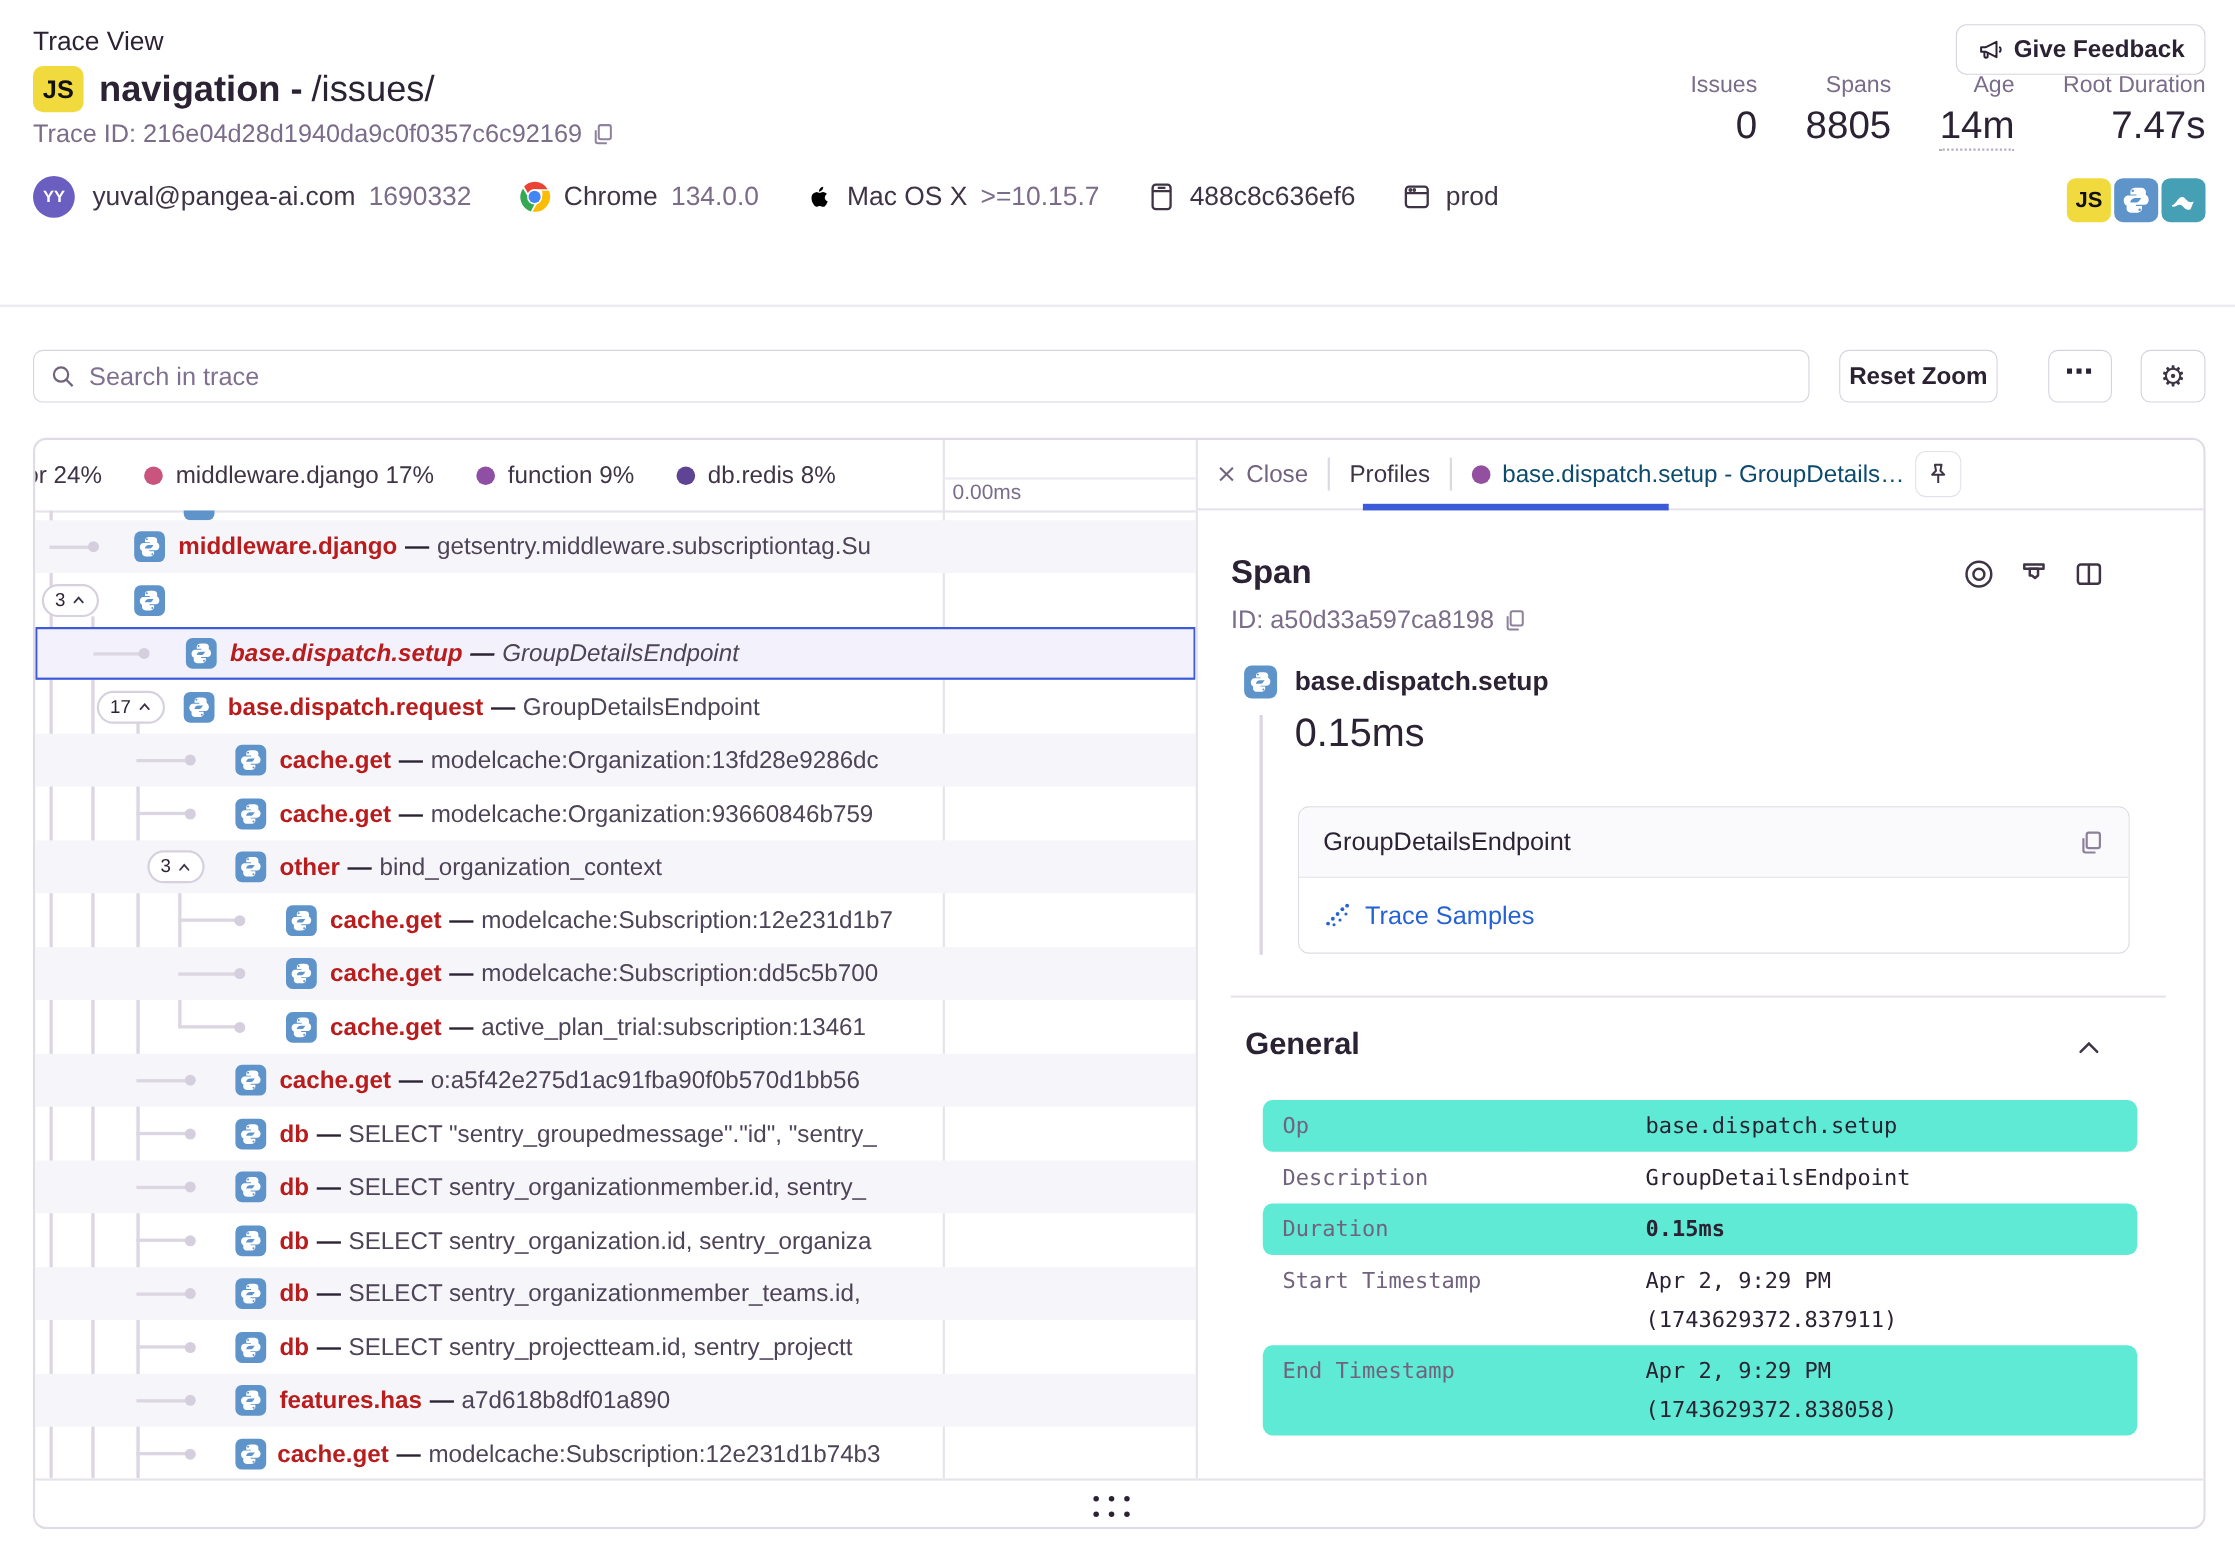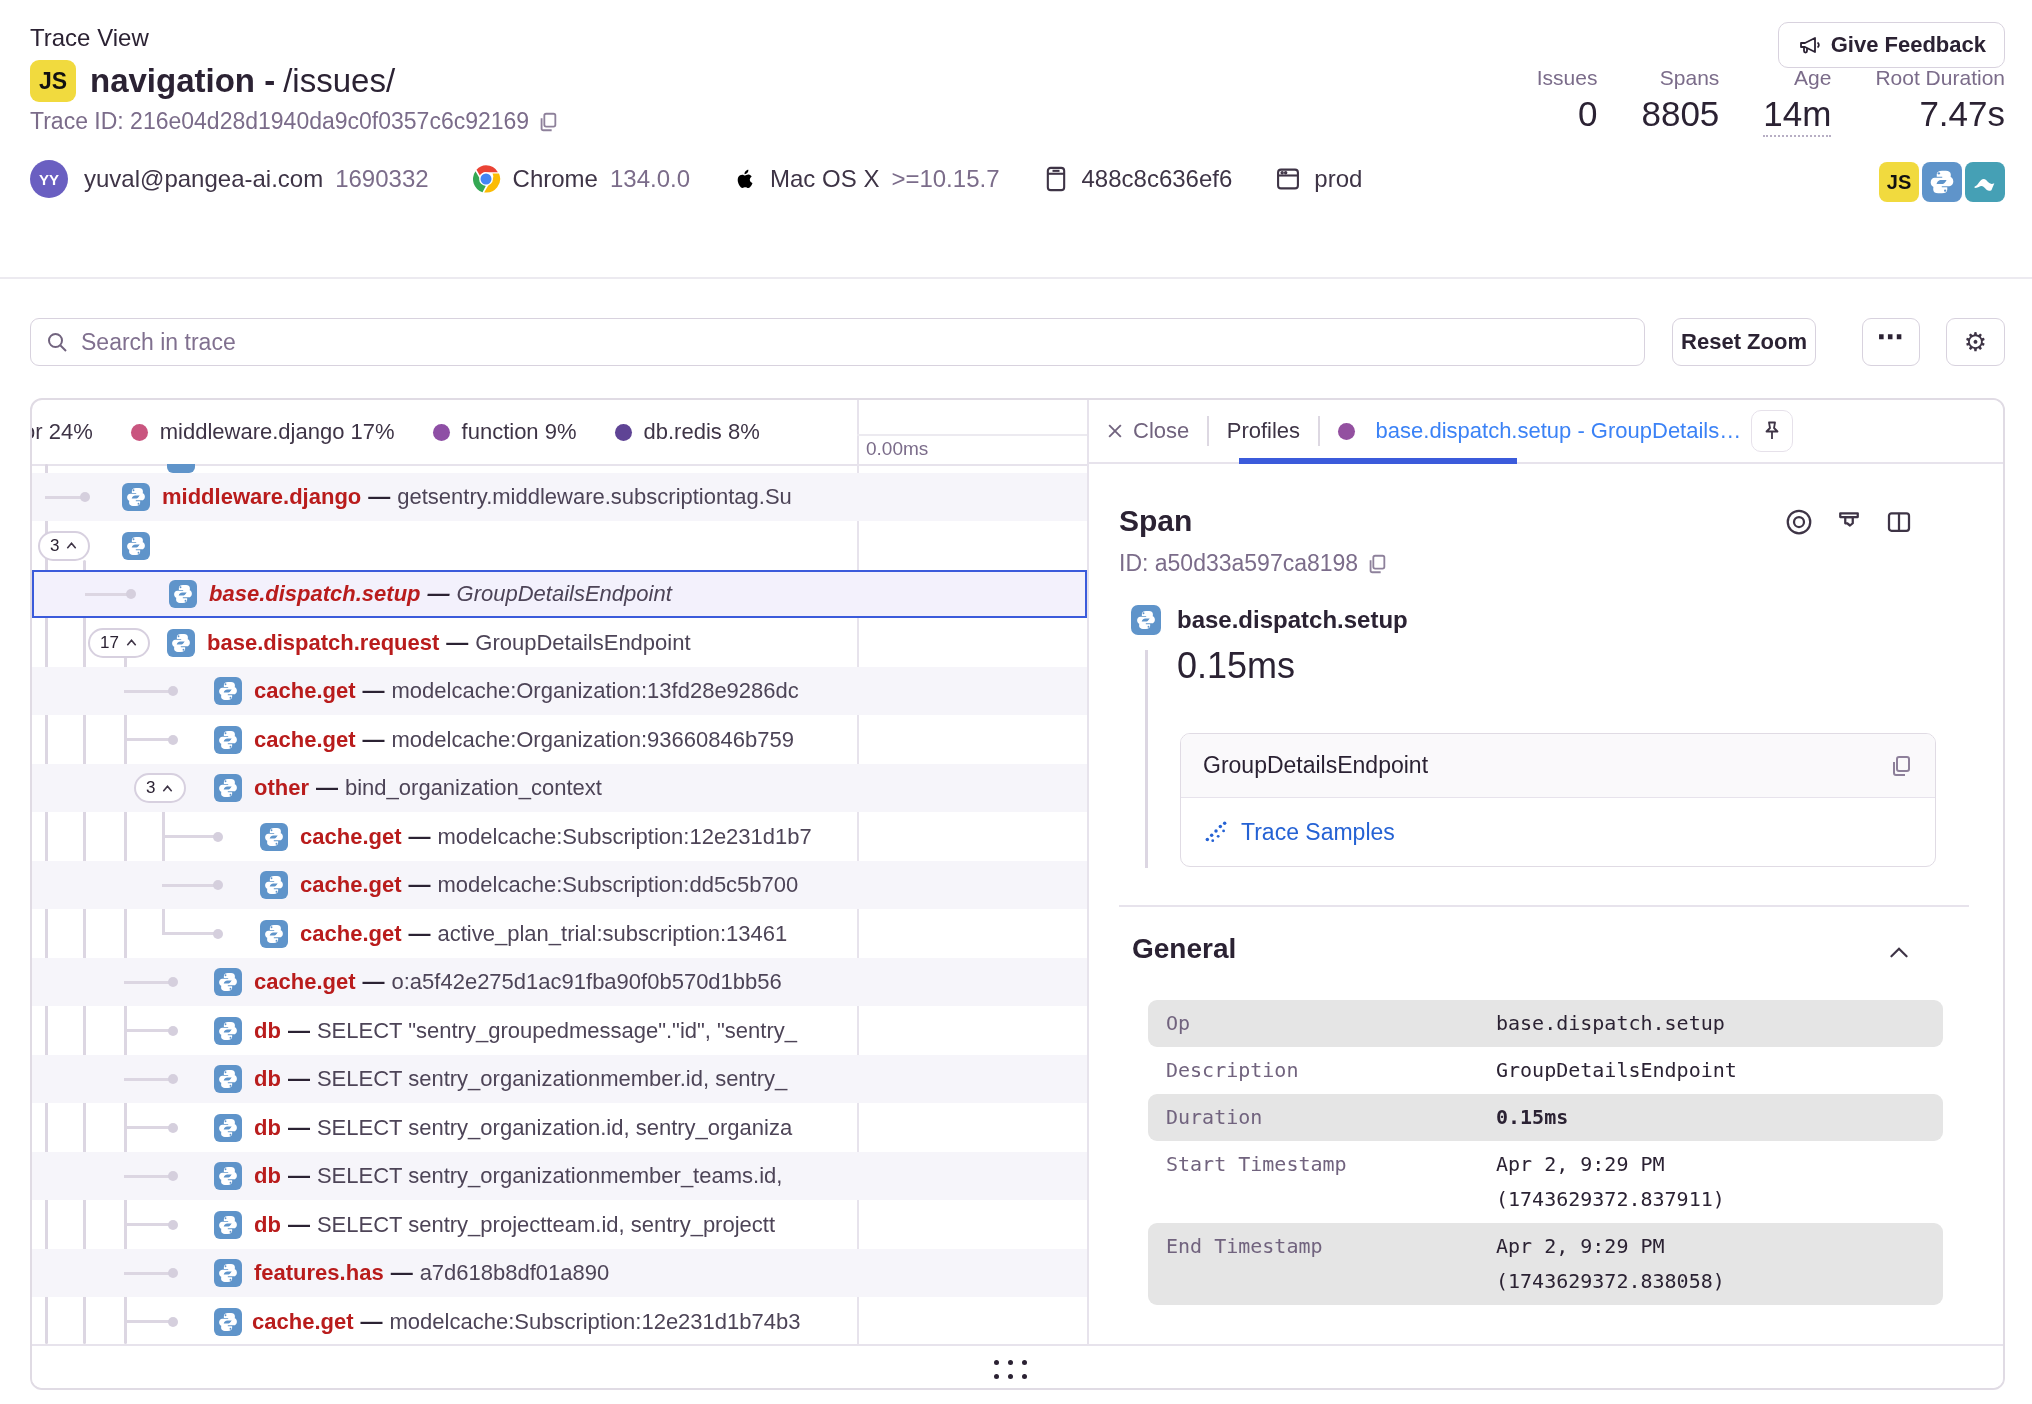--- a/index.html
+++ b/index.html
@@ -71,21 +71,21 @@
   .rlabel .op{font-weight:700;color:#b91c1c;}
   .rlabel .sep{font-weight:700;color:#2b2233;margin:0 7px;}
   .rlabel .desc{color:#4d4457;}
 
   
   .details{position:absolute;left:1055px;top:0;width:918px;height:944px;background:#fff;border-left:2px solid #e7e3ec;}
   .tabstrip{position:absolute;left:0;top:0;width:918px;height:64px;border-bottom:2px solid #e7e3ec;box-sizing:border-box;display:flex;align-items:center;padding-left:16px;}
   .tab-close{display:flex;align-items:center;gap:8px;font-size:22px;color:#71637e;cursor:pointer;}
   .tab-sep{width:1.5px;height:30px;background:#ddd8e2;margin:0 18px;}
   .tab-profiles{font-size:22px;color:#3e3446;cursor:pointer;}
-  .tab-active{display:flex;align-items:center;gap:21px;font-size:22px;color:#3b82f6;cursor:pointer;}
+  .tab-active{display:flex;align-items:center;gap:11px;font-size:22px;color:#0c4a6e;cursor:pointer;}
   .tab-dot{width:17px;height:17px;border-radius:50%;background:#9350a0;}
   .pin-btn{margin-left:10px;width:42px;height:42px;border:1.5px solid #e6e1ea;border-radius:10px;background:#fff;display:flex;align-items:center;justify-content:center;cursor:pointer;}
   .tab-underline{position:absolute;left:150px;top:58px;width:278px;height:6px;background:#3b5bdb;}
   .span-heading{position:absolute;left:30px;top:104px;font-size:30px;font-weight:700;}
   .span-actions{position:absolute;right:92px;top:106px;display:flex;gap:18px;}
   .sp-act{width:32px;height:32px;display:flex;align-items:center;justify-content:center;cursor:pointer;background:none;border:none;padding:0;}
   .span-id{position:absolute;left:30px;top:150px;display:flex;align-items:center;gap:8px;font-size:23px;color:#7b6c8a;}
   .op-row{position:absolute;left:42px;top:205px;display:flex;align-items:center;gap:16px;}
   .op-row .pyicon2{width:30px;height:30px;border-radius:7px;background:#5f94ca;display:flex;align-items:center;justify-content:center;}
   .op-row .op-name{font-size:24px;font-weight:700;}
@@ -93,21 +93,21 @@
   .v-guide{position:absolute;left:56px;top:250px;width:3px;height:218px;background:#dcd6e2;}
   .desc-box{position:absolute;left:91px;top:333px;width:756px;height:134px;border:1.5px solid #e0dbe4;border-radius:10px;box-sizing:border-box;overflow:hidden;}
   .desc-box .bhead{height:64px;background:#faf9fb;border-bottom:1.5px solid #e7e3ec;display:flex;align-items:center;padding:0 22px;font-size:23px;color:#2b2233;justify-content:space-between;box-sizing:border-box;}
   .desc-box .bbody{height:68px;display:flex;align-items:center;padding:0 22px;gap:12px;}
   .more-link{font-size:23px;color:#2562d4;cursor:pointer;}
   .sec-divider{position:absolute;left:30px;top:505px;width:850px;height:1.5px;background:#e7e3ec;}
   .general-heading{position:absolute;left:43px;top:533px;font-size:28px;font-weight:700;}
   .collapse-btn{position:absolute;right:95px;top:540px;background:none;border:none;cursor:pointer;padding:0;}
   .kv-table{position:absolute;left:59px;top:600px;width:795px;font-family:"DejaVu Sans Mono","Liberation Mono",monospace;font-size:20px;}
   .kv-row{display:flex;border-radius:9px;padding:0 18px;box-sizing:border-box;align-items:flex-start;}
-  .kv-row.shaded{background:#e5e5e5;}
+  .kv-row.shaded{background:#5eead4;}
   .kv-label{width:330px;color:#71637e;flex-shrink:0;}
   .kv-val{color:#2b2233;}
   .kv-val.bold{font-weight:700;}
   .kv-line{line-height:35px;}
 
   
   .card-footer{position:absolute;left:0;top:944px;width:1975px;height:48px;border-top:2px solid #e7e3ec;box-sizing:border-box;background:#fff;}
   .drag-handle{position:absolute;left:962px;top:14px;display:grid;grid-template-columns:repeat(3,5px);grid-template-rows:repeat(2,5px);gap:9px;cursor:grab;}
   .drag-handle i{width:5px;height:5px;border-radius:50%;background:#2b2233;}
 </style>

